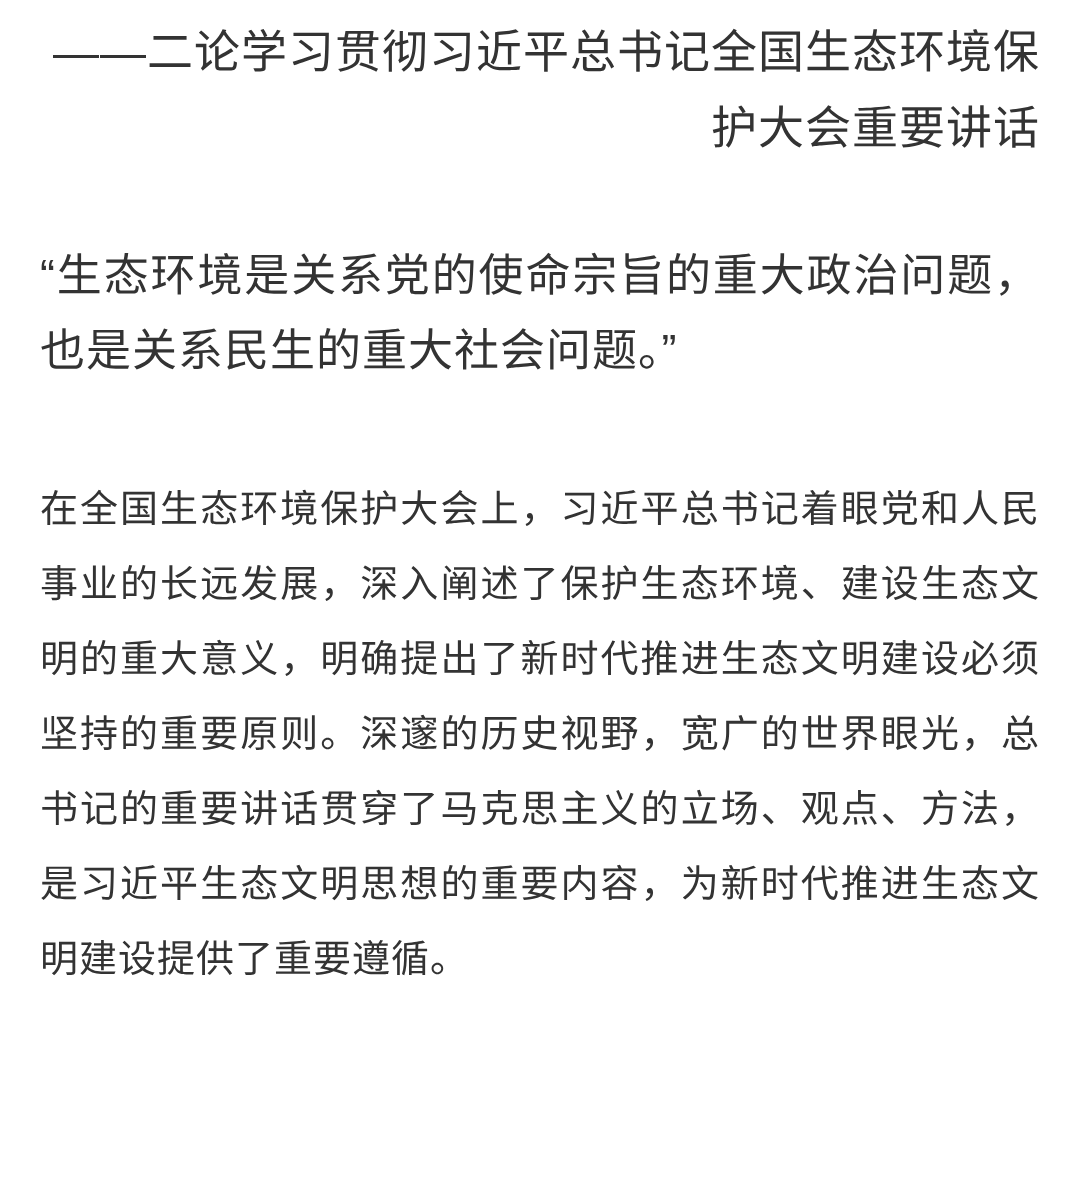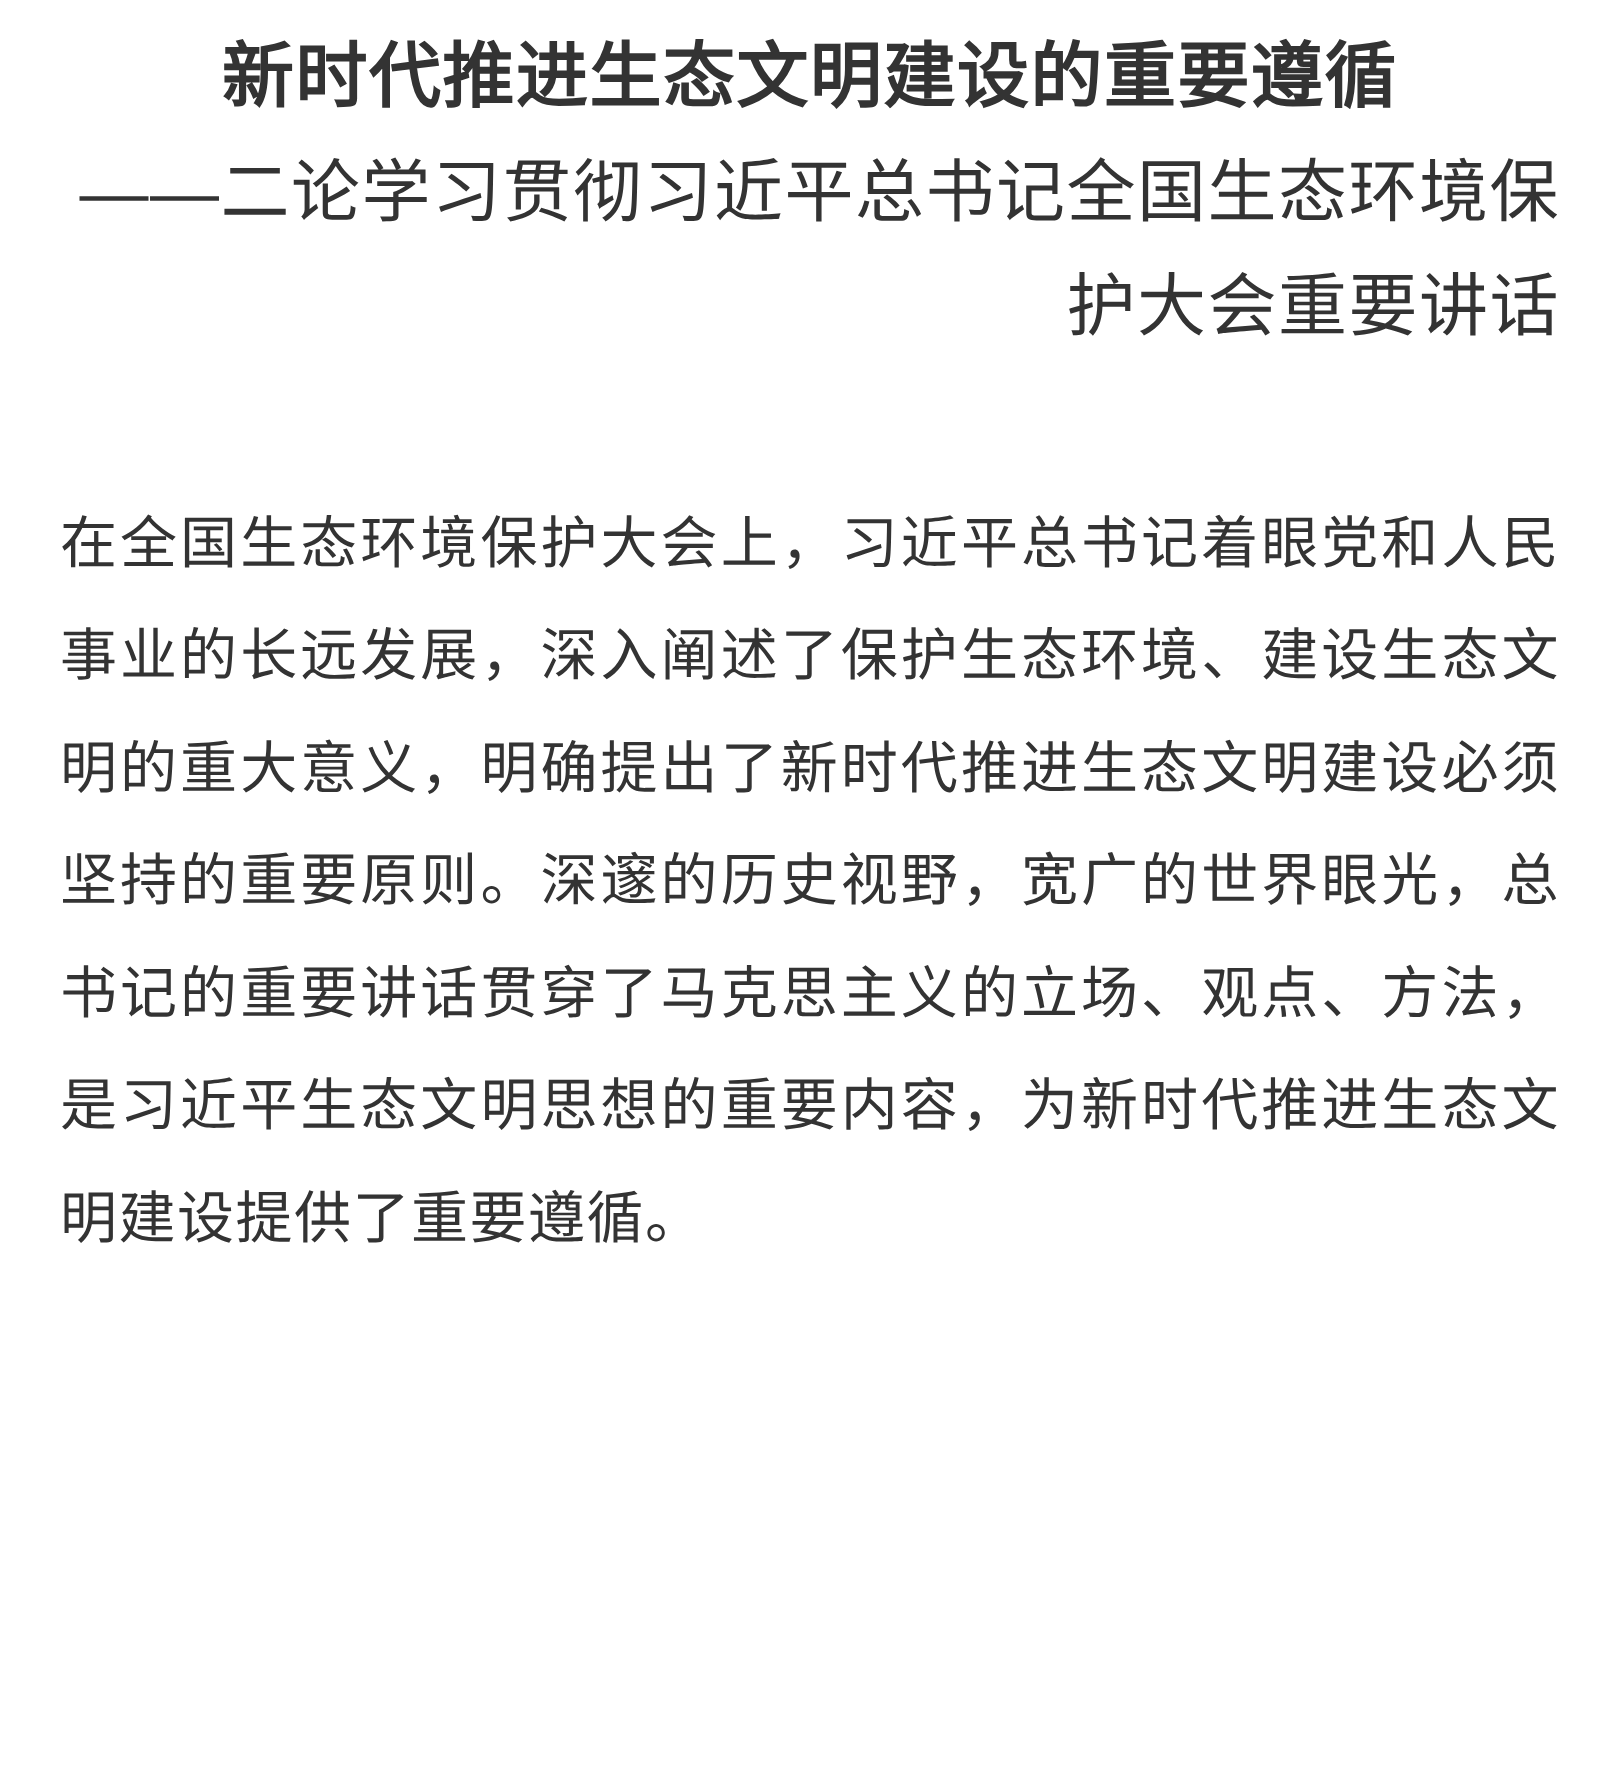--- a/index.html
+++ b/index.html
@@ -55,19 +55,19 @@
     line-height: 75px;
     text-align: justify;
     text-justify: inter-ideograph;
     letter-spacing: 1px;
   }
 </style>
 </head>
 <body>
 
 <div class="page">
-  <h1 class="title">新时代推进生态文明建设的重要遵循</h1>
 
   <p class="subtitle">——二论学习贯彻习近平总书记全国生态环境保护大会重要讲话</p>
 
+  <p class="quote">“生态环境是关系党的使命宗旨的重大政治问题，也是关系民生的重大社会问题。”</p>
 
   <p class="body-text">在全国生态环境保护大会上，习近平总书记着眼党和人民事业的长远发展，深入阐述了保护生态环境、建设生态文明的重大意义，明确提出了新时代推进生态文明建设必须坚持的重要原则。深邃的历史视野，宽广的世界眼光，总书记的重要讲话贯穿了马克思主义的立场、观点、方法，是习近平生态文明思想的重要内容，为新时代推进生态文明建设提供了重要遵循。</p>
 </div>
 
 </body></html>

